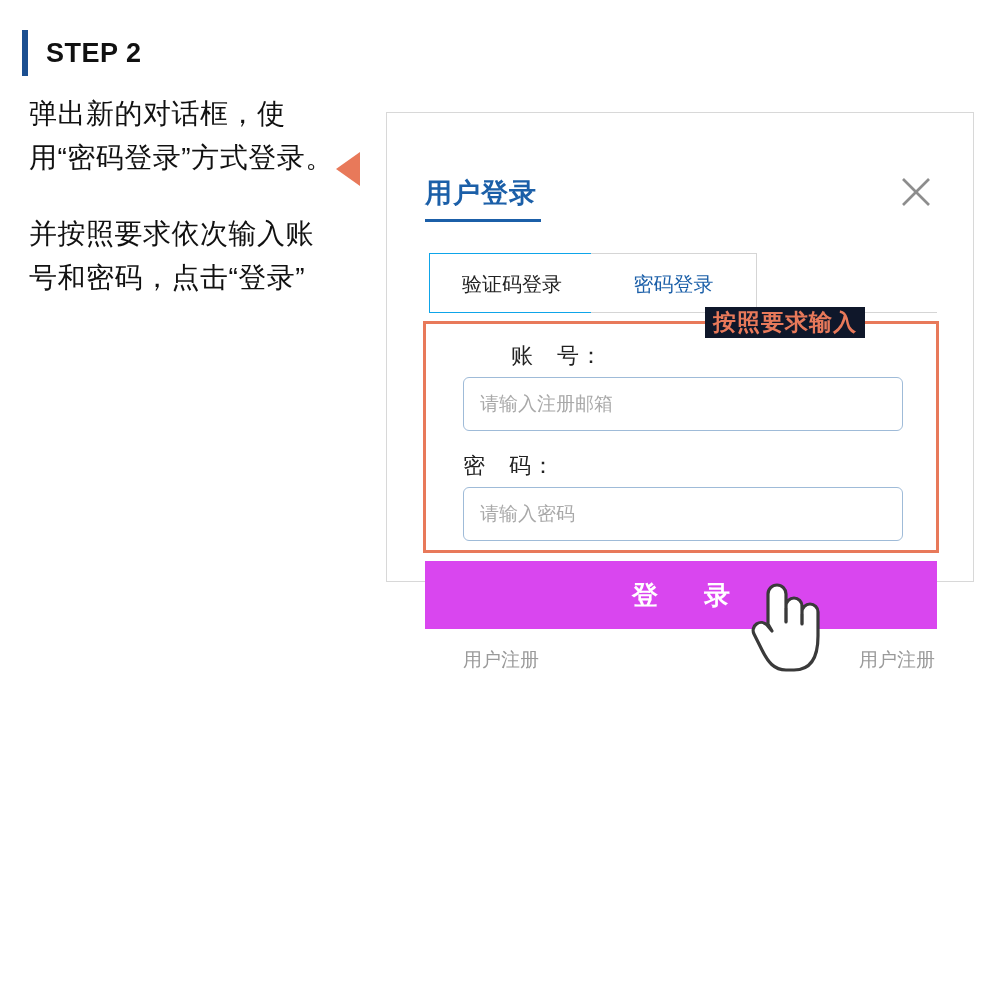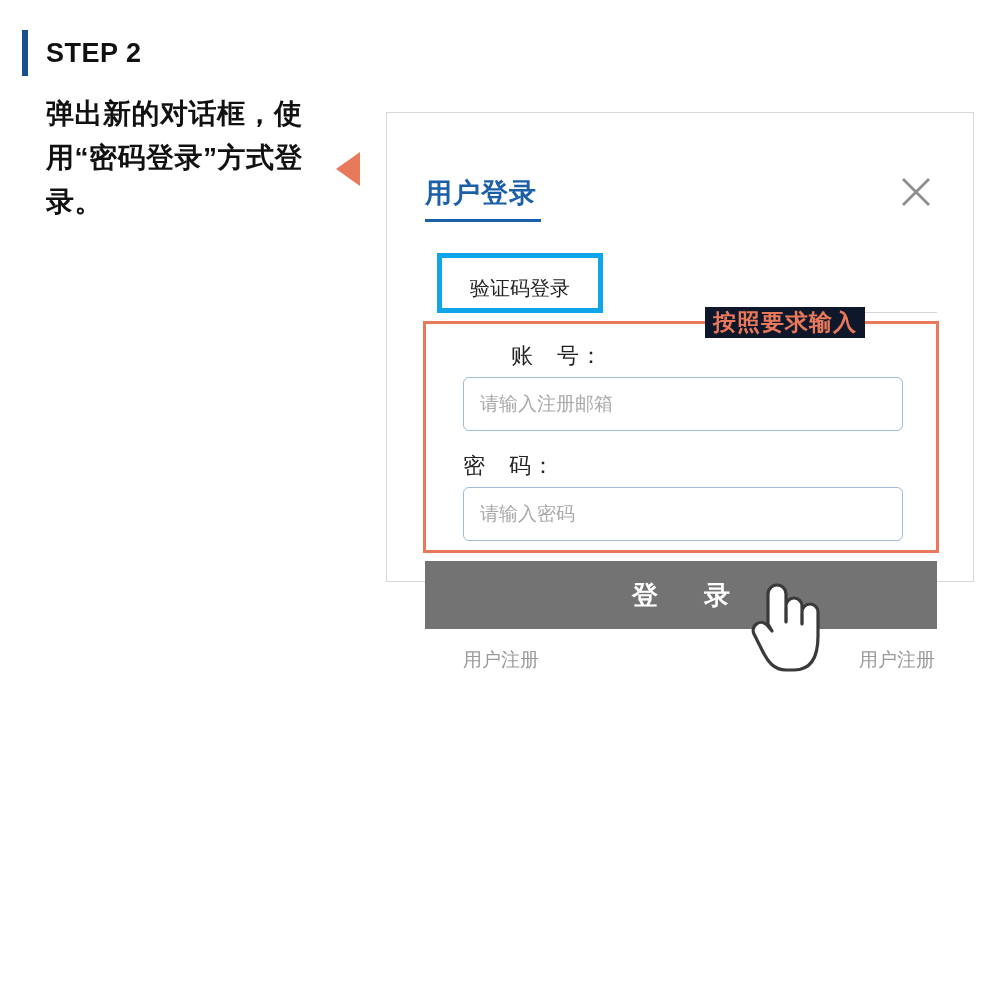--- a/index.html
+++ b/index.html
@@ -34,24 +34,24 @@
     flex: none;
   }
   .step-title {
     font-size: 27px;
     font-weight: bold;
     color: #111111;
     letter-spacing: 0.5px;
     line-height: 46px;
   }
   .instr {
-    margin-left: 24px;
+    margin-left: 7px;
     margin-top: 16px;
     font-size: 28px;
-    font-weight: bold;
+    font-weight: normal;
     color: #111111;
     line-height: 44px;
     letter-spacing: 0.5px;
     width: 310px;
   }
   .instr p {
     margin: 0;
   }
   .instr .gap {
     height: 32px;
@@ -114,23 +114,23 @@
     position: absolute;
     top: 0;
     height: 60px;
     line-height: 60px;
     text-align: center;
     font-size: 20px;
     box-sizing: border-box;
     cursor: pointer;
   }
   .tab-a {
-    left: 12px;
+    left: 4px;
     width: 166px;
-    border: 5px solid #0ea5e9;
+    border: 1px solid #0ea5e9;
     color: #222222;
     background: #ffffff;
   }
   .tab-b {
     left: 166px;
     width: 166px;
     border: 1px solid #d5d5d5;
     border-left: none;
     color: #1b5fa8;
     background: #ffffff;
@@ -205,21 +205,21 @@
   .field-input::placeholder { color: #a9a9a9; }
   .inp-account { top: 264px; }
   .inp-password { top: 374px; }
 
   .login-button {
     position: absolute;
     left: 0;
     top: 448px;
     width: 512px;
     height: 68px;
-    background: #737373;
+    background: #d946ef;
     border: none;
     color: #ffffff;
     font-family: "Liberation Sans", "DejaVu Sans", sans-serif;
     font-size: 26px;
     font-weight: bold;
     letter-spacing: 10px;
     text-indent: 10px;
     cursor: pointer;
   }
 
@@ -254,38 +254,40 @@
 <body>
 
 <div class="left-col">
   <div class="step-head">
     <div class="step-bar"></div>
     <div class="step-title">STEP 2</div>
   </div>
   <div class="instr">
     <p>弹出新的对话框，使用“密码登录”方式登录。</p>
     <div class="gap"></div>
+    <p>并按照要求依次输入账号和密码，点击“登录”</p>
   </div>
 </div>
 
 <div class="dialog">
   <div class="dialog-inner">
 
     <div class="dialog-title">用户登录</div>
     <div class="title-underline"></div>
 
     <div class="close-icon">
       <svg width="34" height="34" viewBox="0 0 34 34">
         <line x1="4" y1="4" x2="30" y2="30" stroke="#8d8d8d" stroke-width="2.6"></line>
         <line x1="30" y1="4" x2="4" y2="30" stroke="#8d8d8d" stroke-width="2.6"></line>
       </svg>
     </div>
 
     <div class="tabs">
       <div class="tab tab-a">验证码登录</div>
+      <div class="tab tab-b">密码登录</div>
       <div class="tabs-rule"></div>
     </div>
 
     <div class="highlight-box"></div>
     <div class="highlight-label">按照要求输入</div>
 
     <div class="field-label lbl-account">账　号：</div>
     <input class="field-input inp-account" type="text" placeholder="请输入注册邮箱" style="">
 
     <div class="field-label lbl-password">密　码：</div>

